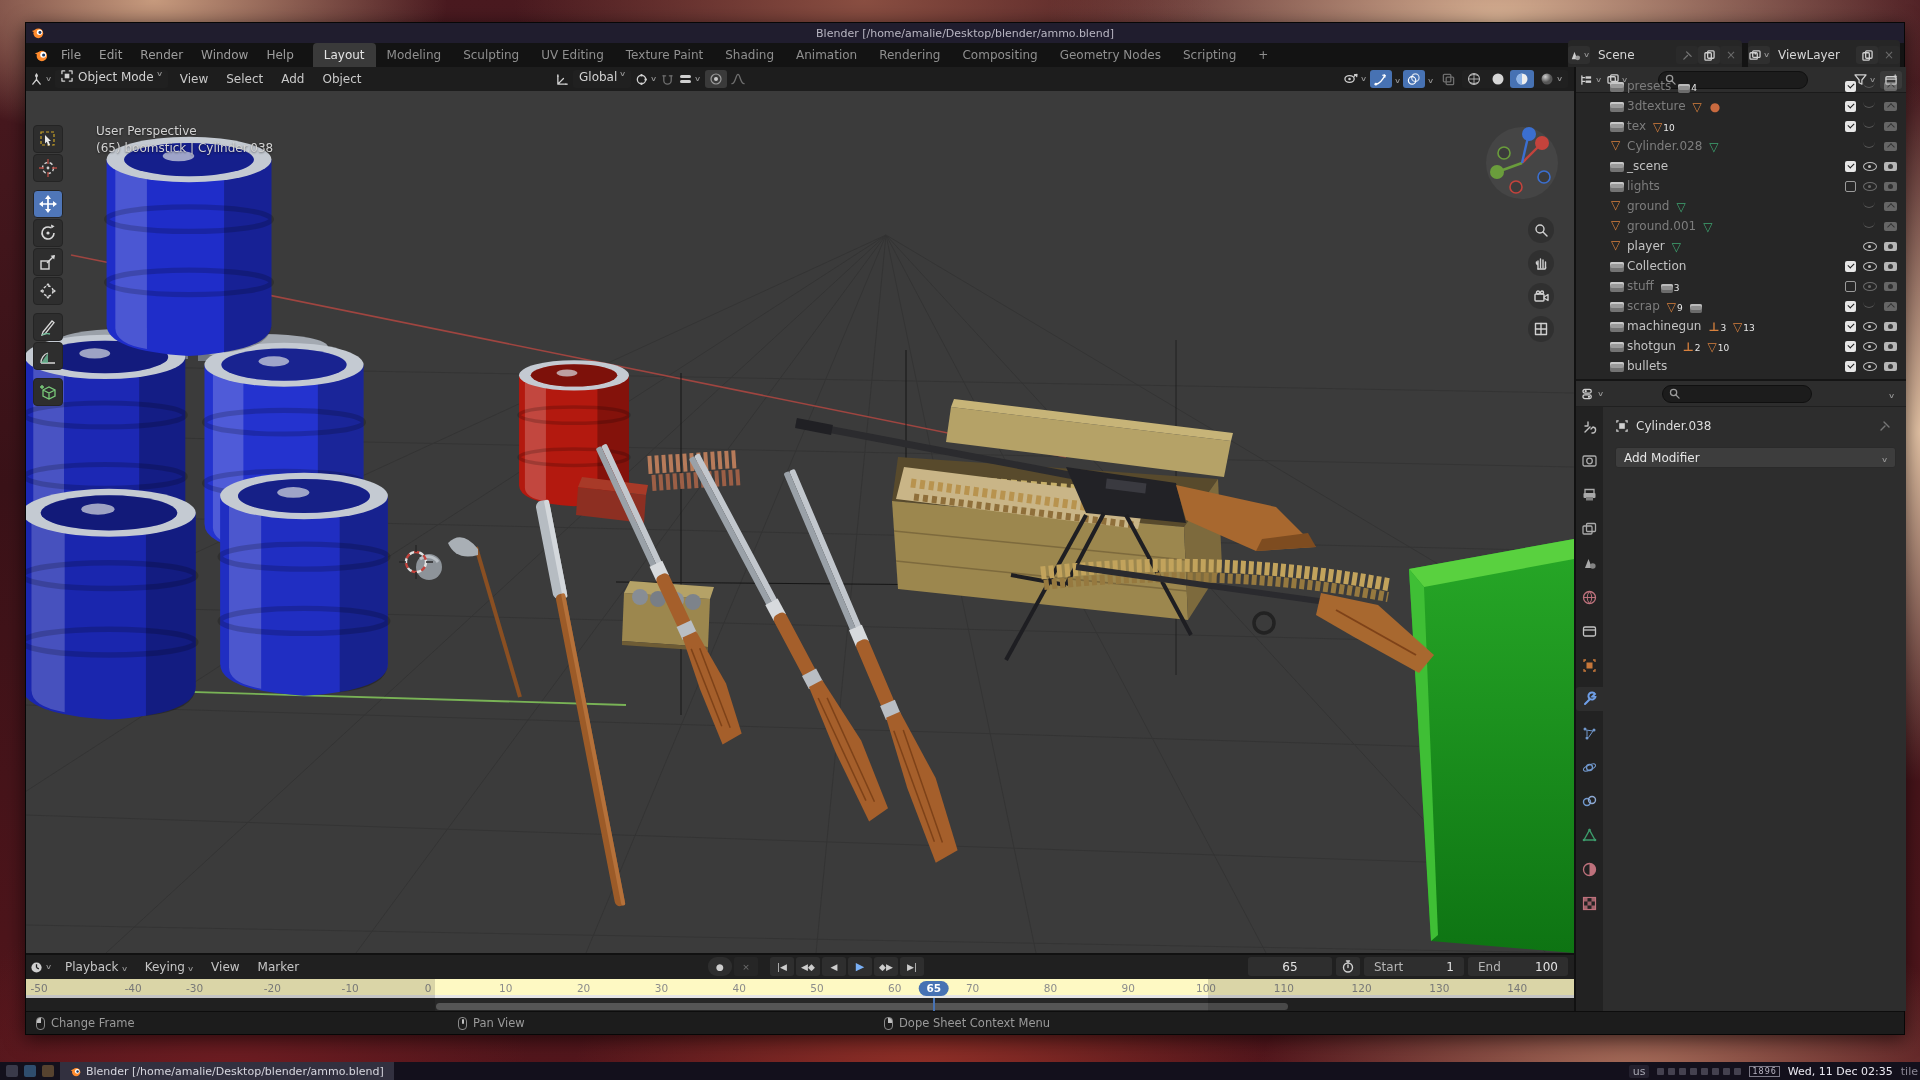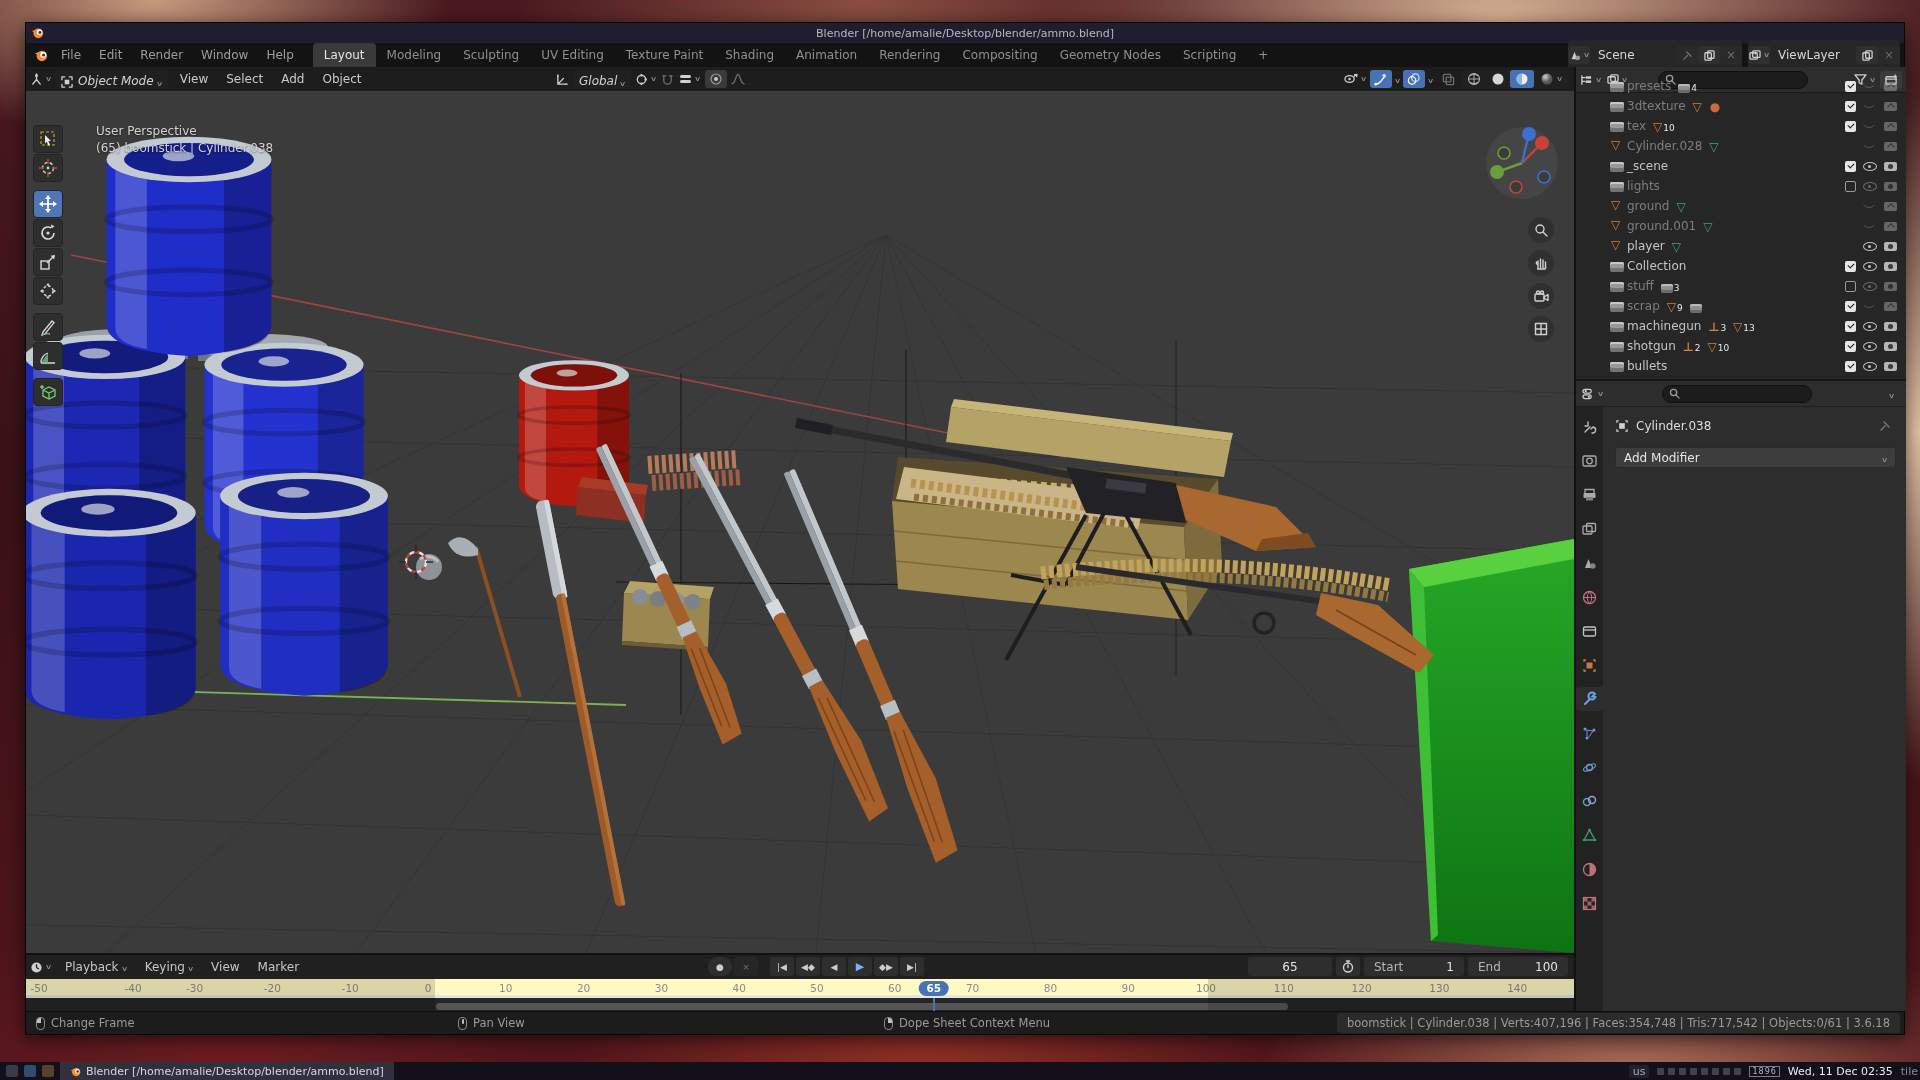--- a/index.html
+++ b/index.html
@@ -37,22 +37,22 @@
   .icon-btn{width:22px;height:18px;display:flex;align-items:center;justify-content:center;
     border-radius:3px;color:#bdbdbd;cursor:pointer;}
   .dim{opacity:.45;}
   .chev::after{content:"\2228";font-size:7px;color:#9a9a9a;margin-left:3px;transform:scaleX(1.4);display:inline-block;}
   
   .viewport-col{position:absolute;left:0;top:44px;width:1548px;height:886px;background:#3b3b3b;}
   .toolrow{position:absolute;left:0;top:0;right:0;height:24px;background:#1d1d1d;
     display:flex;align-items:center;color:#c9c9c9;z-index:5;}
   .navrow{position:absolute;left:0;top:24px;right:0;height:24px;background:rgba(42,42,42,.92);
     display:flex;align-items:center;color:#aeaeae;z-index:5;}
-  .dd{display:flex;align-items:flex-end;background:#202020;border-radius:3px;height:18px;
-    padding:0 6px;margin:0 3px;color:#d2d2d2;cursor:pointer;white-space:nowrap;font-style:italic;}
+  .dd{display:flex;align-items:flex-start;background:#202020;border-radius:3px;height:18px;
+    padding:0 6px;margin:0 3px;color:#d2d2d2;cursor:pointer;white-space:nowrap;}
   .lbl{color:#9f9f9f;margin:0 4px 0 10px;}
   .seg{display:flex;align-items:center;background:#202020;border-radius:3px;height:18px;margin-left:3px;}
   .seg .icon-btn{width:24px;}
   .seg .icon-btn[data-active="true"]{background:#4772b3;color:#fff;}
   
   .scene{position:absolute;left:0;top:48px;width:1548px;height:838px;cursor:crosshair;}
   .vp-overlay{position:absolute;left:70px;top:56px;color:#d2d2d2;text-shadow:0 1px 2px rgba(0,0,0,.5);
     line-height:17px;z-index:4;pointer-events:none;}
   
   .toolcol{position:absolute;left:7px;top:58px;width:30px;display:flex;flex-direction:column;gap:1px;z-index:6;}
@@ -1183,21 +1183,20 @@
             <i></i>
           </span>
       <span>Pan View</span>
     </span>
     <span class="hint" style="left:858px">
       <span class="mouse" data-btn="right">
             <i></i>
           </span>
       <span>Dope Sheet Context Menu</span>
     </span>
-    <span class="stats">boomstick | Cylinder.038 | Verts:407,196 | Faces:354,748 | Tris:717,542 | Objects:0/61 | 3.6.18</span>
   </div>
 
 </div>
 
 <div class="taskbar">
   <div class="tb-icons">
     <span class="tb-ic"></span>
     <span class="tb-ic g1"></span>
     <span class="tb-ic g2"></span>
   </div>

